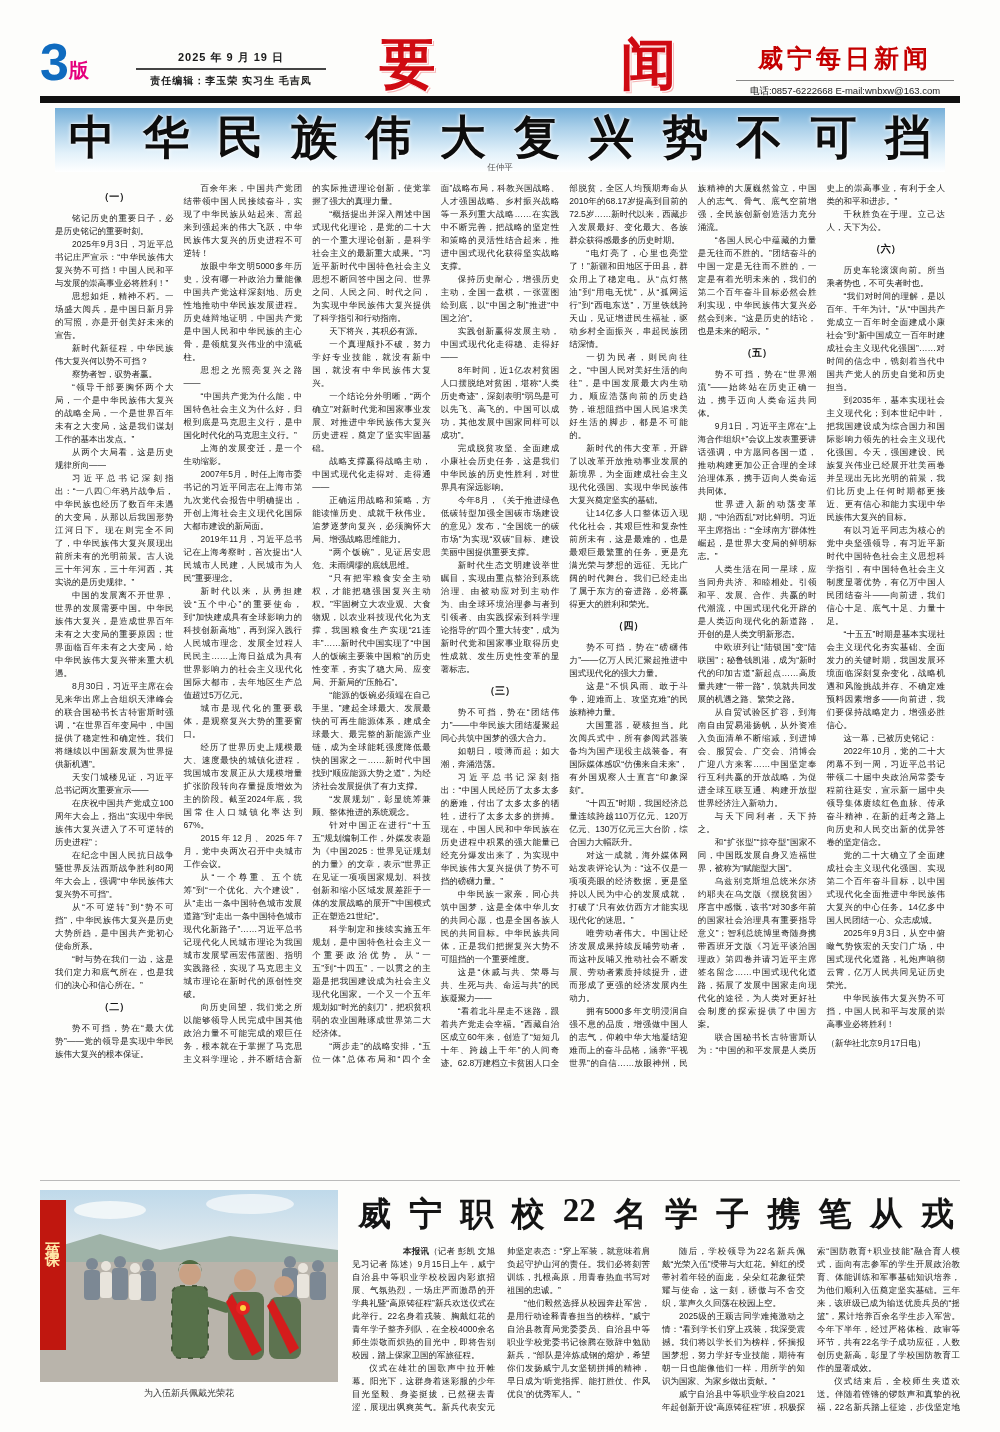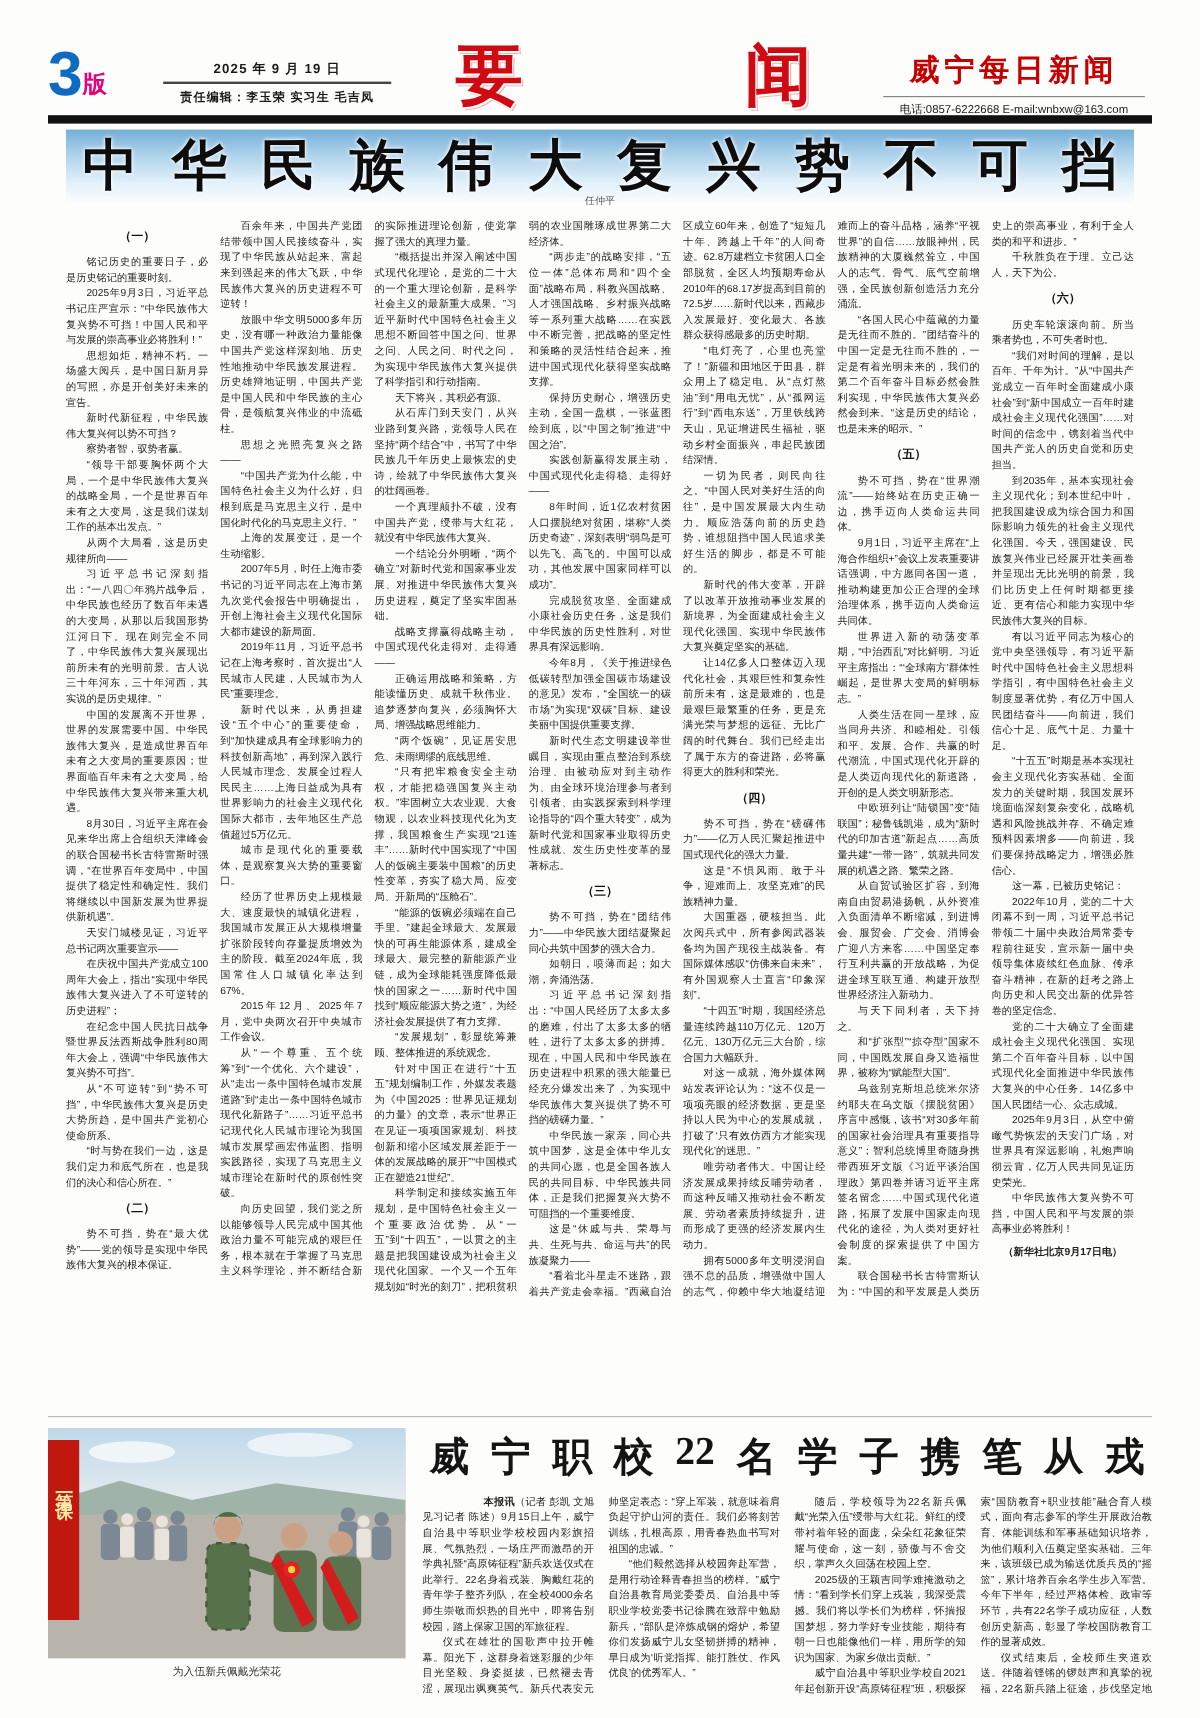--- a/index.html
+++ b/index.html
@@ -26,21 +26,21 @@
           background:linear-gradient(180deg,#74aed8 0%,#a9cfe9 30%,#e2f1fa 70%,#ffffff 100%);}
   .main-headline{display:flex;justify-content:space-between;padding:4px 14px 0 14px;}
   .main-headline span{font-size:46px;line-height:50px;font-weight:900;color:#0d0d0d;
           text-shadow:0 0 2px #fff,0 0 4px #fff;}
   .byline{text-align:center;font-size:8.5px;color:#555;margin-top:0px;}
   
   .article-body{position:absolute;left:55px;top:182px;width:890px;height:990px;
           column-count:7;column-gap:10px;text-align:justify;overflow:hidden;}
   .article-body p{margin:0;font-size:8.5px;line-height:13px;text-indent:2em;color:#222;}
   .article-body h3{margin:8px 0;font-size:10px;font-weight:700;text-align:center;text-indent:0;color:#111;}
-  .article-body p.attr{text-align:center;font-weight:700;text-indent:0;margin-top:6px;}
+  .article-body p.attr{text-align:left;font-weight:400;text-indent:0;margin-top:6px;}
   
   .bottom-rule{position:absolute;left:40px;top:1180px;width:920px;height:1px;background:#bbb;}
   .bottom{position:absolute;left:40px;top:1190px;width:920px;height:232px;display:flex;gap:14px;}
   .photo-wrap{width:298px;}
   .photo{width:298px;height:192px;display:block;background:#cfd8dc;}
   .photo-caption{text-align:center;font-size:9px;color:#333;margin-top:5px;font-family:"Liberation Serif",serif;}
   .bottom-article{flex:1;display:flex;flex-direction:column;}
   .bottom-headline{display:flex;justify-content:space-between;padding:2px 6px 8px 6px;}
   .bottom-headline span{font-size:33px;font-weight:900;color:#141414;font-family:"Liberation Serif",serif;}
   .bottom-body{height:178px;column-count:4;column-gap:12px;text-align:justify;overflow:hidden;}
@@ -118,22 +118,21 @@
       <p>2007年5月，时任上海市委书记的习近平同志在上海市第九次党代会报告中明确提出，开创上海社会主义现代化国际大都市建设的新局面。</p>
       <p>2019年11月，习近平总书记在上海考察时，首次提出“人民城市人民建，人民城市为人民”重要理念。</p>
       <p>新时代以来，从勇担建设“五个中心”的重要使命，到“加快建成具有全球影响力的科技创新高地”，再到深入践行人民城市理念、发展全过程人民民主……上海日益成为具有世界影响力的社会主义现代化国际大都市，去年地区生产总值超过5万亿元。</p>
       <p>城市是现代化的重要载体，是观察复兴大势的重要窗口。</p>
       <p>经历了世界历史上规模最大、速度最快的城镇化进程，我国城市发展正从大规模增量扩张阶段转向存量提质增效为主的阶段。截至2024年底，我国常住人口城镇化率达到67%。</p>
       <p>2015年12月、2025年7月，党中央两次召开中央城市工作会议。</p>
       <p>从“一个尊重、五个统筹”到“一个优化、六个建设”，从“走出一条中国特色城市发展道路”到“走出一条中国特色城市现代化新路子”……习近平总书记现代化人民城市理论为我国城市发展擘画宏伟蓝图、指明实践路径，实现了马克思主义城市理论在新时代的原创性突破。</p>
       <p>向历史回望，我们党之所以能够领导人民完成中国其他政治力量不可能完成的艰巨任务，根本就在于掌握了马克思主义科学理论，并不断结合新的实际推进理论创新，使党掌握了强大的真理力量。</p>
       <p>“概括提出并深入阐述中国式现代化理论，是党的二十大的一个重大理论创新，是科学社会主义的最新重大成果。”习近平新时代中国特色社会主义思想不断回答中国之问、世界之问、人民之问、时代之问，为实现中华民族伟大复兴提供了科学指引和行动指南。</p>
       <p>天下将兴，其积必有源。</p>
-      <p>从石库门到天安门，从兴业路到复兴路，党领导人民在坚持“两个结合”中，书写了中华民族几千年历史上最恢宏的史诗，绘就了中华民族伟大复兴的壮阔画卷。</p>
-      <p>一个真理颠扑不破，没有中国共产党，绶带与大红花，就没有中华民族伟大复兴。</p>
+      <p>一个真理颠扑不破，努力学好专业技能，就没有新中国，就没有中华民族伟大复兴。</p>
       <p>一个结论分外明晰，“两个确立”对新时代党和国家事业发展、对推进中华民族伟大复兴历史进程，奠定了坚实牢固基础。</p>
       <p>战略支撑赢得战略主动，中国式现代化走得对、走得通——</p>
       <p>正确运用战略和策略，方能读懂历史、成就千秋伟业。追梦逐梦向复兴，必须胸怀大局、增强战略思维能力。</p>
       <p>“两个饭碗”，见证居安思危、未雨绸缪的底线思维。</p>
       <p>“只有把牢粮食安全主动权，才能把稳强国复兴主动权。”牢固树立大农业观、大食物观，以农业科技现代化为支撑，我国粮食生产实现“21连丰”……新时代中国实现了“中国人的饭碗主要装中国粮”的历史性变革，夯实了稳大局、应变局、开新局的“压舱石”。</p>
       <p>“能源的饭碗必须端在自己手里。”建起全球最大、发展最快的可再生能源体系，建成全球最大、最完整的新能源产业链，成为全球能耗强度降低最快的国家之一……新时代中国找到“顺应能源大势之道”，为经济社会发展提供了有力支撑。</p>
       <p>“发展规划”，彰显统筹兼顾、整体推进的系统观念。</p>
       <p>针对中国正在进行“十五五”规划编制工作，外媒发表题为《中国2025：世界见证规划的力量》的文章，表示“世界正在见证一项项国家规划、科技创新和缩小区域发展差距于一体的发展战略的展开”“中国模式正在塑造21世纪”。</p>
       <p>科学制定和接续实施五年规划，是中国特色社会主义一个重要政治优势。从“一五”到“十四五”，一以贯之的主题是把我国建设成为社会主义现代化国家。一个又一个五年规划如“时光的刻刀”，把积贫积弱的农业国雕琢成世界第二大经济体。</p>
       <p>“两步走”的战略安排，“五位一体”总体布局和“四个全面”战略布局，科教兴国战略、人才强国战略、乡村振兴战略等一系列重大战略……在实践中不断完善，把战略的坚定性和策略的灵活性结合起来，推进中国式现代化获得坚实战略支撑。</p>
@@ -177,21 +176,21 @@
       <p>千秋胜负在于理。立己达人，天下为公。</p>
       <h3>（六）</h3>
       <p>历史车轮滚滚向前。所当乘者势也，不可失者时也。</p>
       <p>“我们对时间的理解，是以百年、千年为计。”从“中国共产党成立一百年时全面建成小康社会”到“新中国成立一百年时建成社会主义现代化强国”……对时间的信念中，镌刻着当代中国共产党人的历史自觉和历史担当。</p>
       <p>到2035年，基本实现社会主义现代化；到本世纪中叶，把我国建设成为综合国力和国际影响力领先的社会主义现代化强国。今天，强国建设、民族复兴伟业已经展开壮美画卷并呈现出无比光明的前景，我们比历史上任何时期都更接近、更有信心和能力实现中华民族伟大复兴的目标。</p>
       <p>有以习近平同志为核心的党中央坚强领导，有习近平新时代中国特色社会主义思想科学指引，有中国特色社会主义制度显著优势，有亿万中国人民团结奋斗——向前进，我们信心十足、底气十足、力量十足。</p>
       <p>“十五五”时期是基本实现社会主义现代化夯实基础、全面发力的关键时期，我国发展环境面临深刻复杂变化，战略机遇和风险挑战并存、不确定难预料因素增多——向前进，我们要保持战略定力，增强必胜信心。</p>
       <p>这一幕，已被历史铭记：</p>
       <p>2022年10月，党的二十大闭幕不到一周，习近平总书记带领二十届中央政治局常委专程前往延安，宣示新一届中央领导集体赓续红色血脉、传承奋斗精神，在新的赶考之路上向历史和人民交出新的优异答卷的坚定信念。</p>
       <p>党的二十大确立了全面建成社会主义现代化强国、实现第二个百年奋斗目标，以中国式现代化全面推进中华民族伟大复兴的中心任务。14亿多中国人民团结一心、众志成城。</p>
-      <p>2025年9月3日，从空中俯瞰气势恢宏的天安门广场，对世界具有深远影响，礼炮声响彻云霄，亿万人民共同见证历史荣光。</p>
+      <p>2025年9月3日，从空中俯瞰气势恢宏的天安门广场，中国式现代化道路，礼炮声响彻云霄，亿万人民共同见证历史荣光。</p>
       <p>中华民族伟大复兴势不可挡，中国人民和平与发展的崇高事业必将胜利！</p>
       <p class="attr">（新华社北京9月17日电）</p>
     </div>
 
   <div class="bottom-rule"></div>
   <div class="bottom">
     <div class="photo-wrap">
       <svg class="photo" viewBox="0 0 298 192" xmlns="http://www.w3.org/2000/svg">
         <defs>
           <linearGradient id="sky" x1="0" y1="0" x2="0" y2="1">

